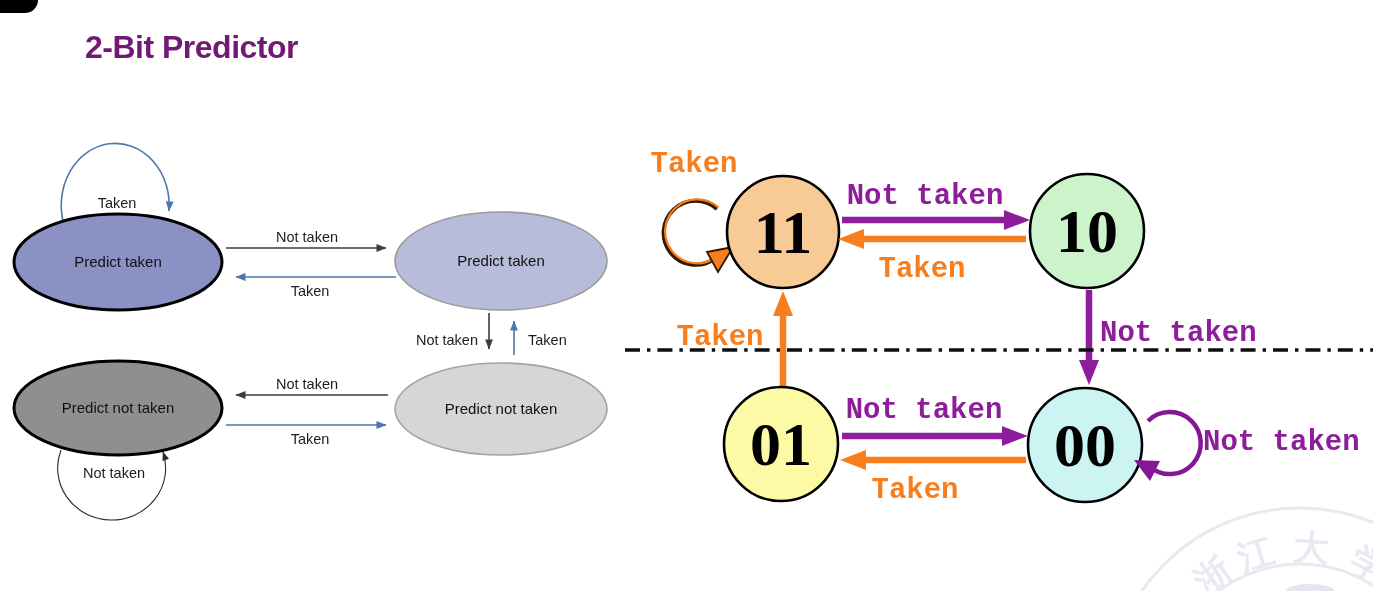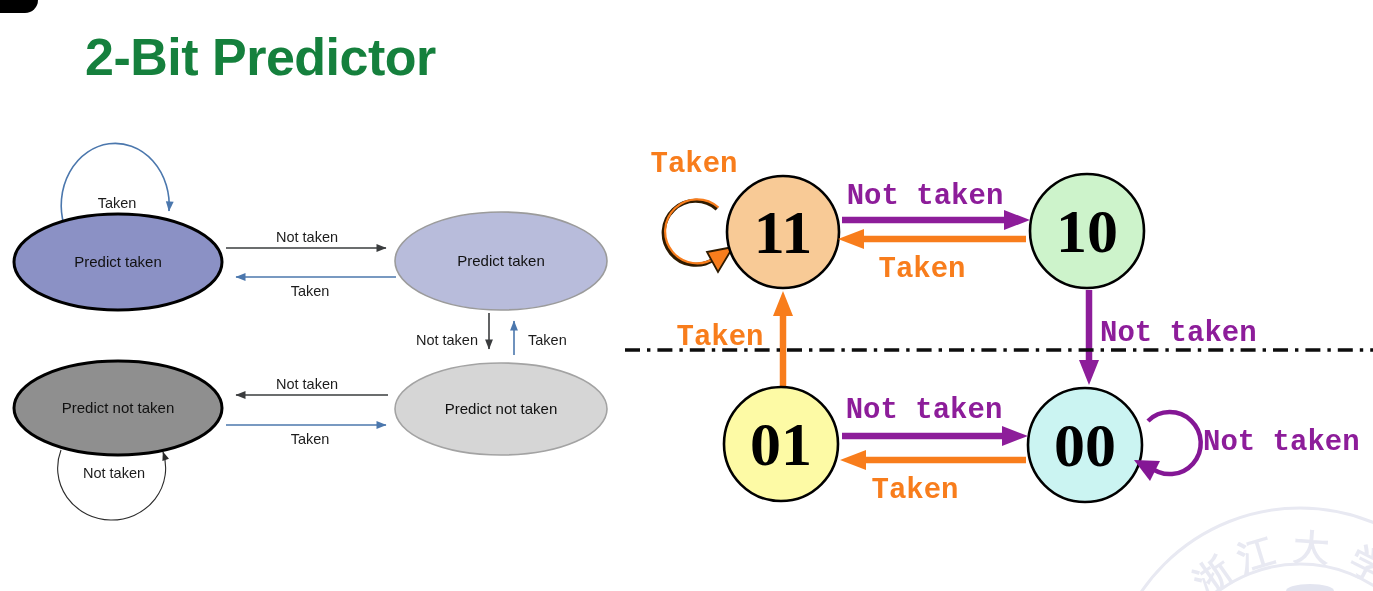--- a/index.html
+++ b/index.html
@@ -1,21 +1,21 @@
 <!DOCTYPE html>
 <html><head>
 <meta charset="utf-8">
 <style>
   html,body{margin:0;padding:0;background:#ffffff;}
   .canvas{position:relative;width:1373px;height:591px;background:#ffffff;overflow:hidden;
           font-family:"Liberation Sans",sans-serif;}
   .corner-blob{position:absolute;left:0;top:0;width:38px;height:13px;background:#000;
                border-radius:0 0 14px 0;}
-  .slide-title{position:absolute;left:85px;top:31px;font-size:52px;font-weight:700;
-               color:#15803d;letter-spacing:-0.5px;line-height:1;}
+  .slide-title{position:absolute;left:85px;top:31px;font-size:32px;font-weight:700;
+               color:#701a75;letter-spacing:-0.5px;line-height:1;}
   svg{position:absolute;left:0;top:0;}
   
   .edge-dark{stroke:#3a3c3e;stroke-width:1.6;fill:none;}
   .edge-blue{stroke:#4b77ad;stroke-width:1.6;fill:none;}
   .loop-thin{stroke:#2b2b2b;stroke-width:1.1;fill:none;}
   .lbl-left{font-family:"Liberation Sans",sans-serif;font-size:14.5px;fill:#1c1c1c;}
   .state-lbl{font-family:"Liberation Sans",sans-serif;font-size:15px;fill:#111;}
   
   .mono{font-family:"Liberation Mono",monospace;font-weight:700;}
   .lbl-orange{fill:#f87d1c;font-size:29px;}

